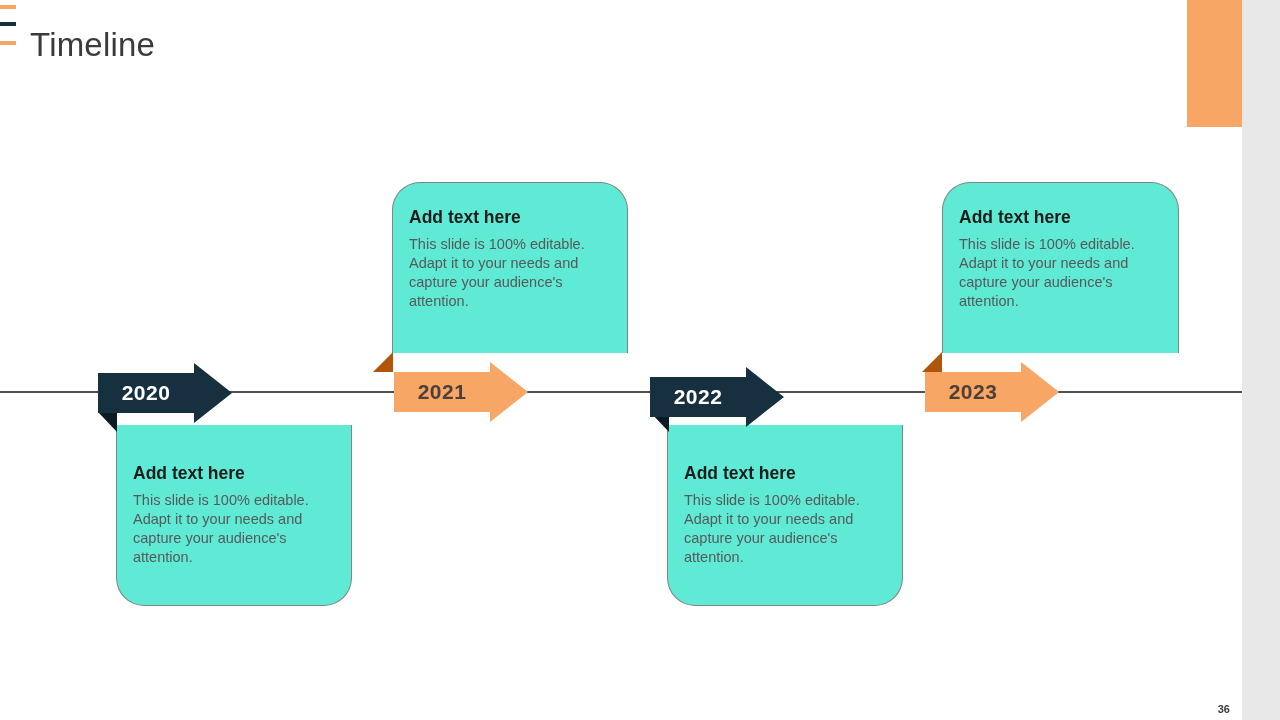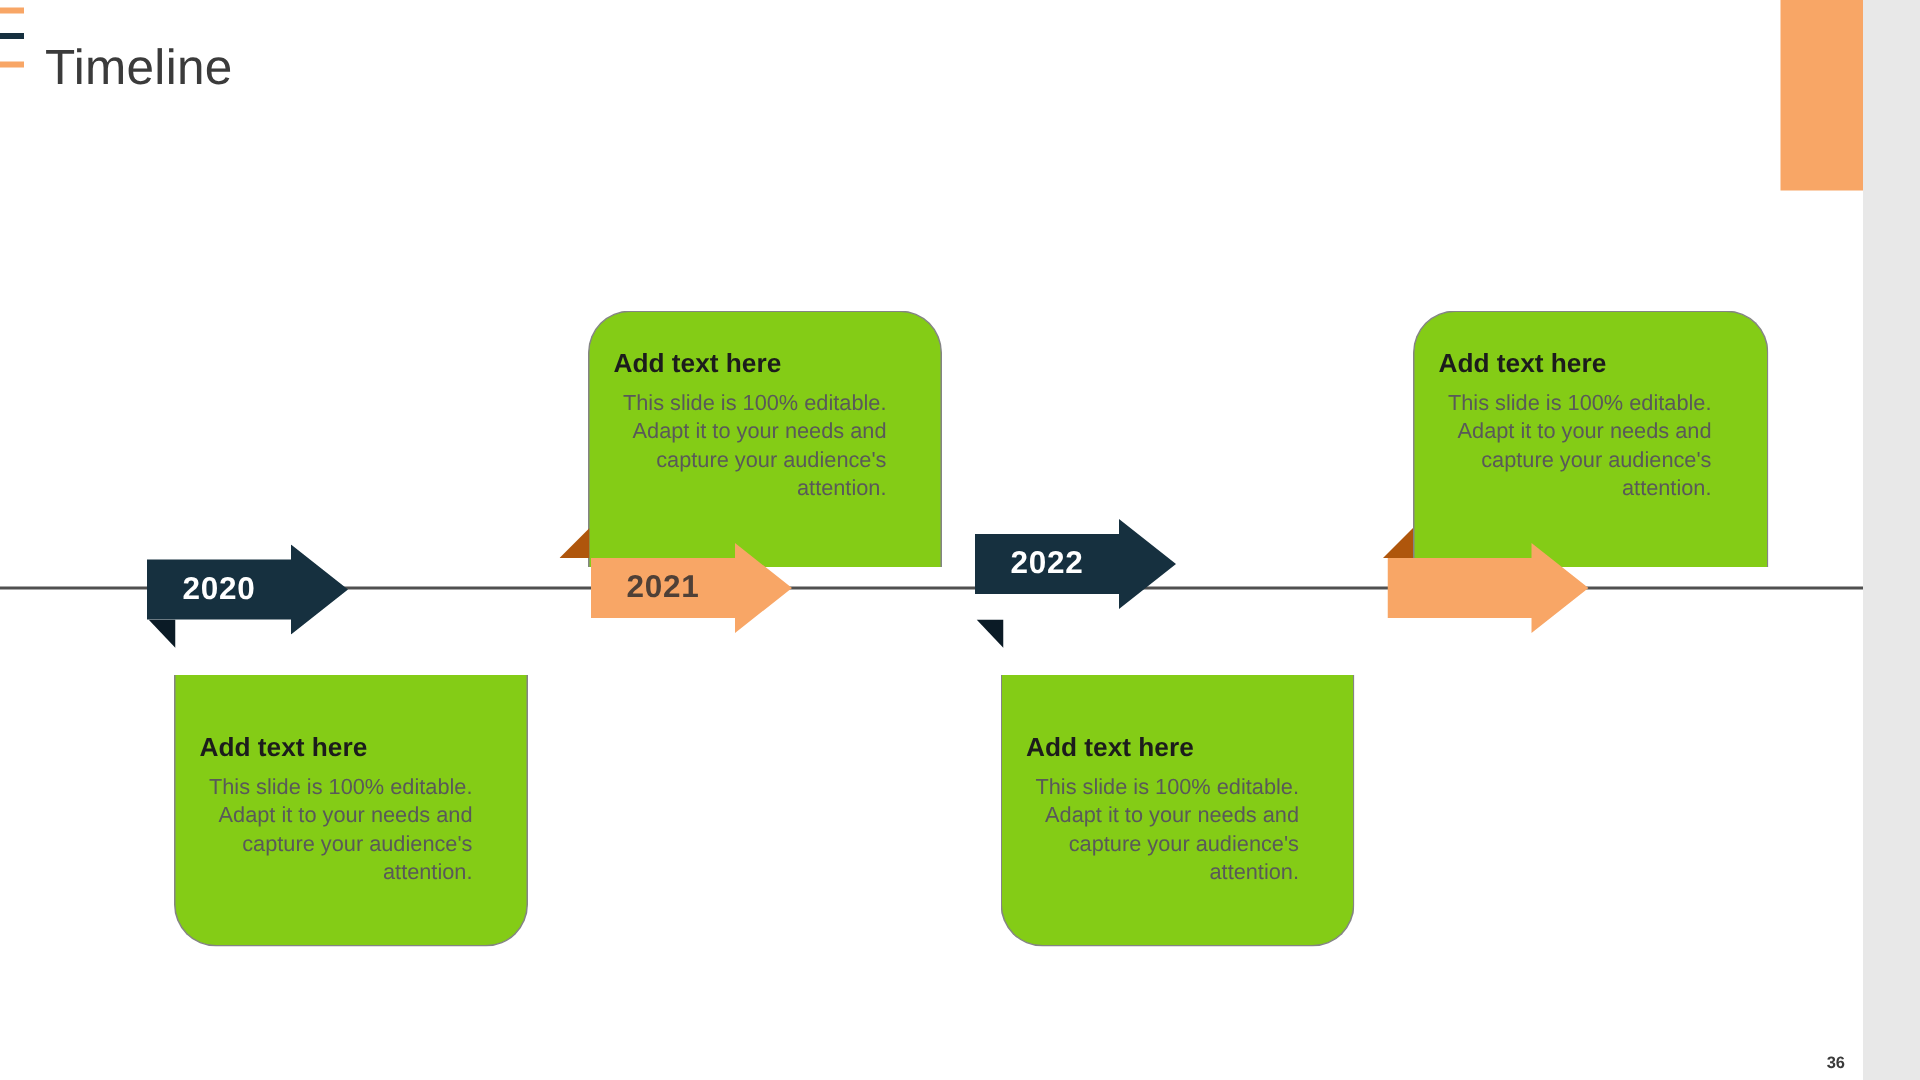--- a/index.html
+++ b/index.html
@@ -23,25 +23,25 @@
   
   .title{
     position:absolute;left:30px;top:26px;font-size:33px;font-weight:400;
     color:var(--title_text);letter-spacing:0.2px;
   }
   
   .corner-rect{position:absolute;left:1187px;top:0;width:59px;height:127px;background:var(--orange);}
   
   .axis{position:absolute;left:0;top:391px;width:1280px;height:1.5px;background:var(--line);}
   
-  .card{position:absolute;width:236px;background:#84cc16;border:1px solid var(--card_border);margin-top:25px;}
+  .card{position:absolute;width:236px;background:#5eead4;border:1px solid var(--card_border);}
   .card-above{top:182px;height:171px;border-bottom:none;border-radius:28px 28px 0 0;padding:24px 20px 0 16px;}
   .card-below{top:425px;height:181px;border-top:none;border-radius:0 0 28px 28px;padding:38px 20px 0 16px;}
   .card h3{font-size:17.5px;font-weight:700;color:var(--heading_text);margin-bottom:7px;}
-  .card p{font-size:14.5px;line-height:19px;color:var(--body_text);width:182px;text-align:right;}
+  .card p{font-size:14.5px;line-height:19px;color:var(--body_text);width:182px;}
   
   .arrow{position:absolute;width:134px;height:60px;}
   .arrow svg{position:absolute;left:0;top:0;width:134px;height:60px;display:block;}
   .arrow.navy polygon{fill:var(--navy);}
   .arrow.orange polygon{fill:var(--orange);}
   .year{
     position:absolute;left:0;top:10px;width:96px;height:40px;
     display:flex;align-items:center;justify-content:center;
     font-size:21px;font-weight:700;letter-spacing:0.5px;
   }
@@ -102,38 +102,39 @@
   </div>
 
   <div>
     <div class="card card-below" style="left:667px;">
       <h3>Add text here</h3>
       <p>This slide is 100% editable. Adapt it to your needs and capture your audience's attention.</p>
     </div>
     <svg class="fold down" style="left:651px;top:413px;" width="18" height="19" viewBox="0 0 18 19">
         <polygon points="0,0 18,0 18,19"></polygon>
       </svg>
-    <div class="arrow navy" style="left:650px;top:346px;text-align:center;">
+    <div class="arrow navy" style="left:650px;top:367px;text-align:center;">
       <svg viewBox="0 0 134 60">
         <polygon points="0,10 96,10 96,0 134,30 96,60 96,50 0,50"></polygon>
       </svg>
       <div class="year">2022</div>
     </div>
   </div>
 
   <div>
     <div class="card card-above" style="left:942px;width:237px;">
       <h3>Add text here</h3>
       <p>This slide is 100% editable. Adapt it to your needs and capture your audience's attention.</p>
     </div>
     <svg class="fold up" style="left:922px;top:352px;" width="20" height="20" viewBox="0 0 20 20">
         <polygon points="20,0 20,20 0,20"></polygon>
       </svg>
     <div class="arrow orange" style="left:925px;top:362px;">
       <svg viewBox="0 0 134 60">
         <polygon points="0,10 96,10 96,0 134,30 96,60 96,50 0,50"></polygon>
       </svg>
+      <div class="year">2023</div>
     </div>
   </div>
 
   <div class="page-num">36</div>
 
 </div>
 
 </body></html>

